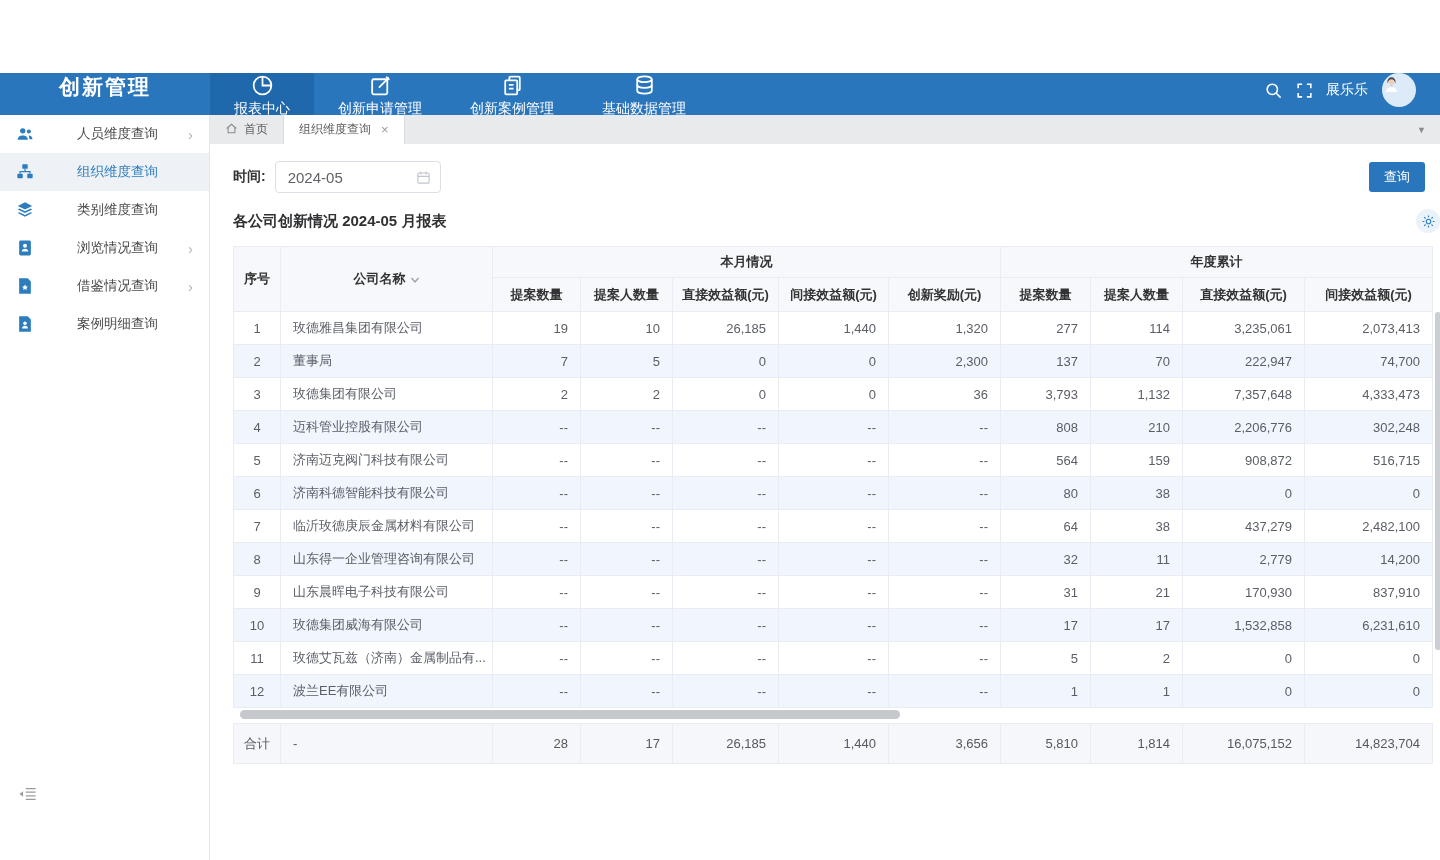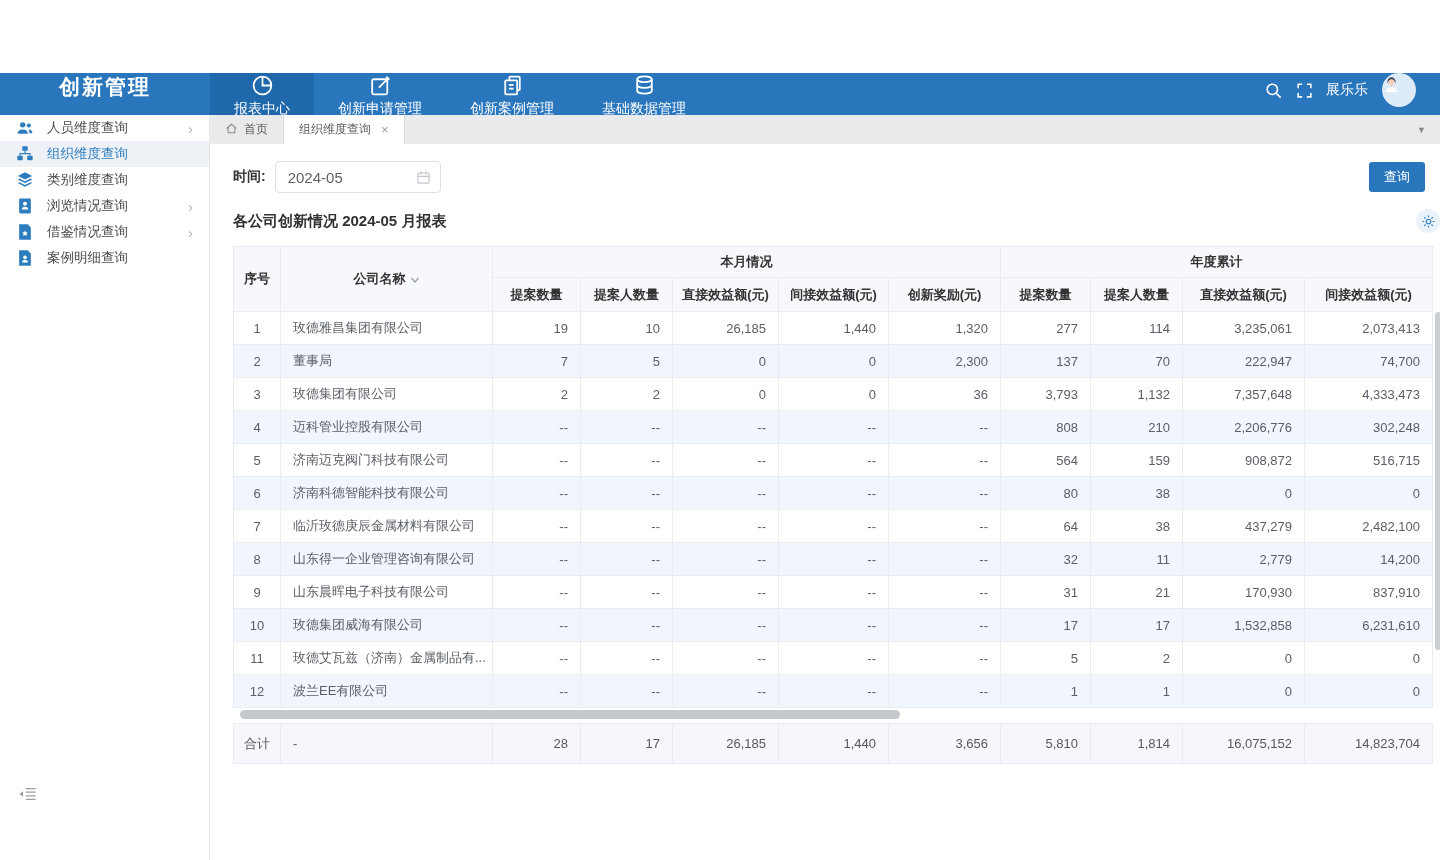--- a/index.html
+++ b/index.html
@@ -35,22 +35,22 @@
   }
   .tab { display:flex; align-items:center; gap:6px; padding:0 15px;
     border-right:1px solid #d9dadc; cursor:pointer; white-space:nowrap; }
   .tab.active { background:#fff; }
   .tab .t-close { color:#9b9b9b; font-size:13px; margin-left:4px; }
   .tab svg { width:13px; height:13px; }
   .tab-caret { margin-left:auto; align-self:center; padding-right:14px; color:#8a8a8a; font-size:9px; cursor:pointer; }
   
   .sidebar { position:absolute; top:115px; left:0; width:210px; bottom:0;
     background:#fff; border-right:1px solid #e4e7ea; }
-  .side-item { height:26px; display:flex; align-items:center; padding:0 16px;
-    font-size:13.5px; color:#4a4a4a; cursor:pointer; }
+  .side-item { height:38px; display:flex; align-items:center; padding:0 16px;
+    font-size:13.5px; color:#4a4a4a; cursor:pointer;gap:30px; }
   .side-item .s-icon { width:18px; height:18px; margin-right:13px; flex:none; }
   .side-item .s-icon svg { width:18px; height:18px; display:block; }
   .side-item.active { background:#eef2f7; color:#2d7dbe; }
   .side-item .chev { margin-left:auto; color:#b3b3b3; font-size:15px; line-height:1; }
   .collapse-btn { position:absolute; left:19px; bottom:58px; cursor:pointer; }
   .collapse-btn svg { width:18px; height:16px; display:block; }
   
   .main { position:absolute; top:144px; left:210px; right:0; bottom:0; background:#fff; padding:17px 0 0 23px; }
   .filter-row { display:flex; align-items:center; margin-bottom:16px; padding-right:15px; }
   .filter-label { font-size:14px; font-weight:bold; color:#333; margin-right:9px; }

